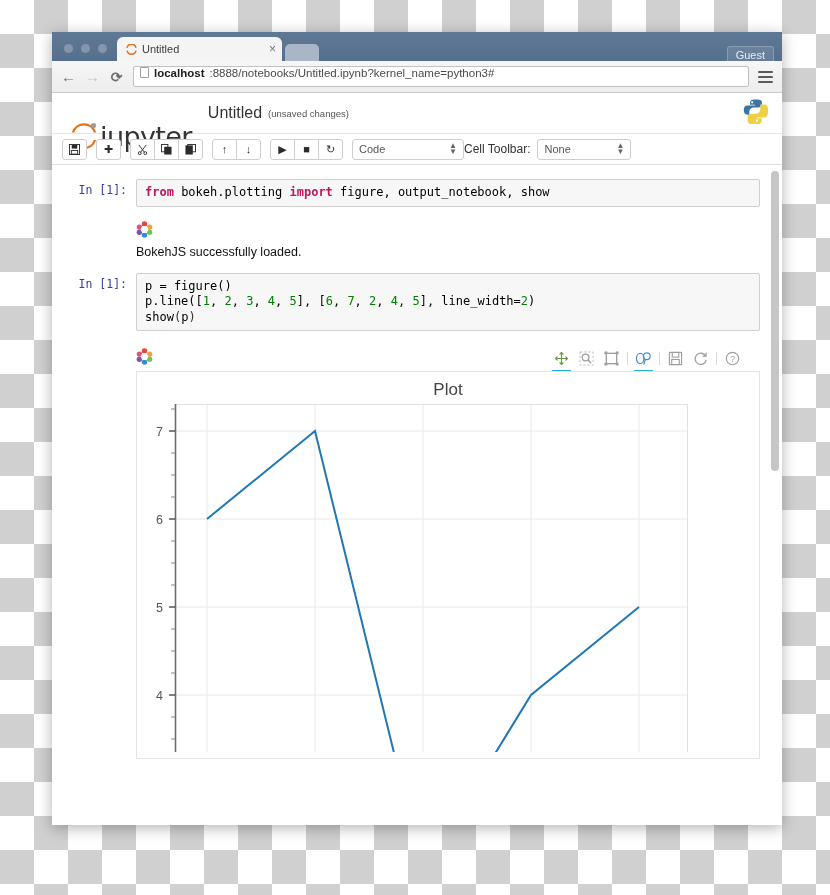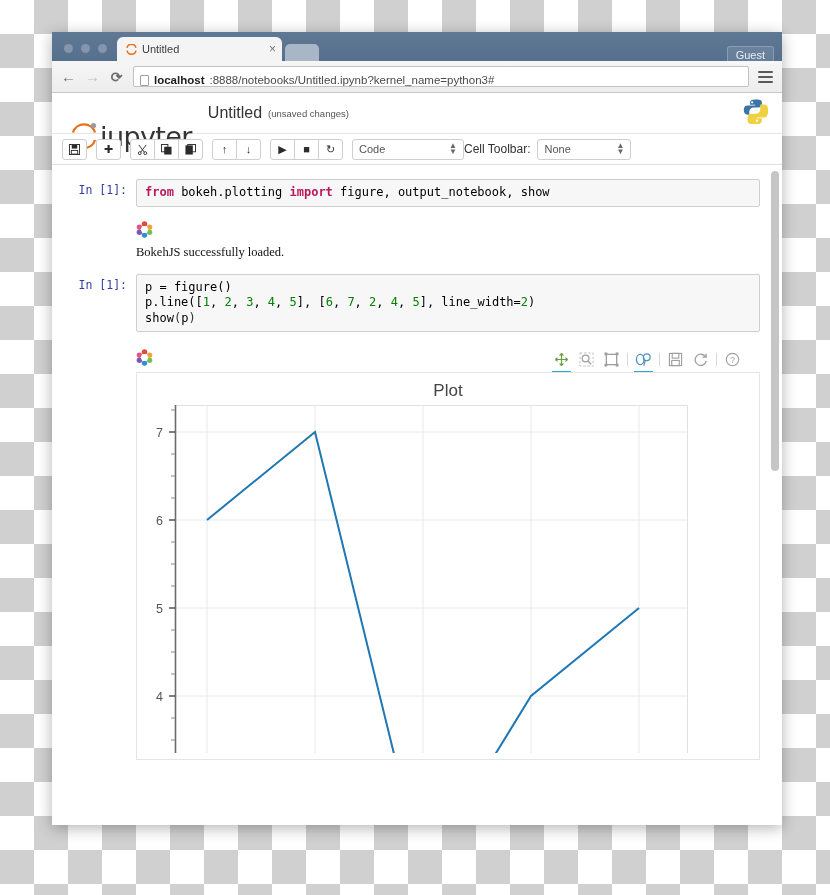--- a/index.html
+++ b/index.html
@@ -100,21 +100,21 @@
   .nav-ico.dim { color: #c0c0c0; }
   .nav-ico.reload { font-size: 14px; font-weight: bold; }
 
   .url-field {
     flex: 1;
     height: 21px;
     background: #fff;
     border: 1px solid #c2c2c2;
     border-radius: 2px;
     display: flex;
-    align-items: flex-end;
+    align-items: flex-start;
     padding: 0 6px;
     font-size: 11.5px;
     color: #4a4a4a;
     gap: 5px;
   }
   .page-ico {
     width: 9px; height: 11px;
     border: 1px solid #9aa0a6;
     border-radius: 1px;
     background: #fff;
@@ -270,21 +270,21 @@
     white-space: pre;
   }
   .kw   { color: #be185d; font-weight: bold; }
   .num  { color: #008000; }
   .punc { color: #333; }
 
   .output-area {
     display: flex;
     margin: 0 22px 14px 22px;
   }
-  .output-body { flex: 1; padding-left: 0; font-family: Liberation Serif, serif; }
+  .output-body { flex: 1; padding-left: 0; }
   .bokeh-msg { font-size: 12.5px; color: #111; margin-top: 3px; }
 
   
   .bokeh-plot { margin: 0 22px 0 84px; }
   .bk-toolbar {
     display: flex;
     align-items: center;
     height: 26px;
     justify-content: flex-end;
     gap: 6px;

